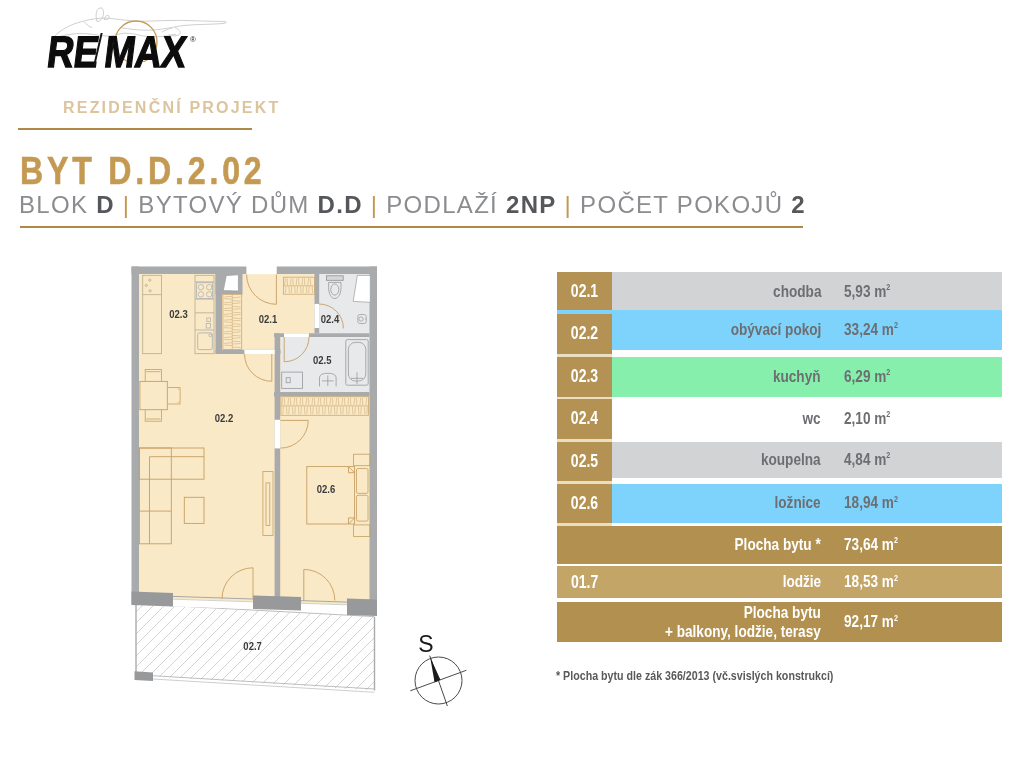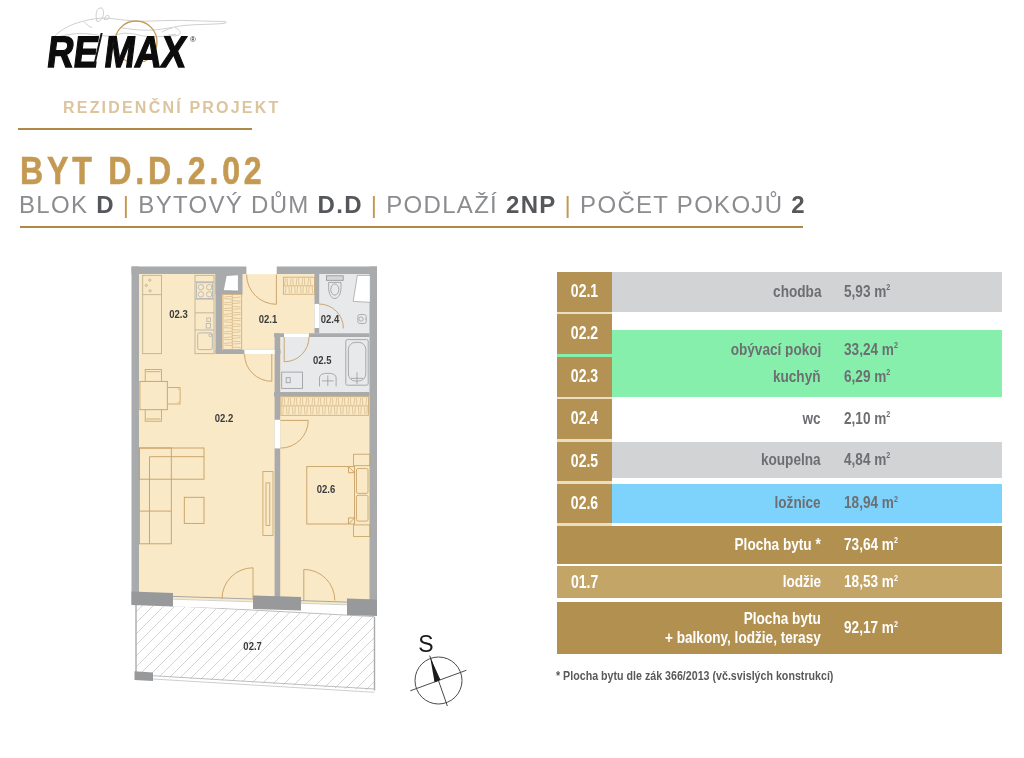--- a/index.html
+++ b/index.html
@@ -320,21 +320,21 @@
 
   <div class="trow" style="top:271.5px;height:40px;background:#d1d3d4;">
     <div class="rowname">chodba</div>
     <div class="rowval">5,93&nbsp;m<sup2>2</sup2></div>
   </div>
 
   <div class="sq" style="top:271.5px;height:40px;">
       <span class="sqt">02.1</span>
     </div>
 
-  <div class="trow" style="top:330px;height:39.5px;background:#86efac;">
+  <div class="trow" style="top:310px;height:39.5px;background:#7dd3fc;">
     <div class="rowname">obývací pokoj</div>
     <div class="rowval">33,24&nbsp;m<sup2>2</sup2></div>
   </div>
 
   <div class="sq" style="top:314px;height:39.5px;">
       <span class="sqt">02.2</span>
     </div>
 
   <div class="trow" style="top:356.5px;height:40px;background:#86efac;">
     <div class="rowname">kuchyň</div>
@@ -376,21 +376,21 @@
     <div class="rowname" style="color:#fff;">Plocha bytu *</div>
     <div class="rowval" style="color:#fff;">73,64&nbsp;m<sup2>2</sup2></div>
   </div>
 
   <div class="trow" style="top:566px;height:32px;background:#c3a568;text-align:center;">
     <div class="abs" style="left:14px;top:0;height:100%;display:flex;align-items:center;font-weight:bold;font-size:18px;color:#fff;transform:scaleX(0.78);transform-origin:left center;">01.7</div>
     <div class="rowname" style="color:#fff;">lodžie</div>
     <div class="rowval" style="color:#fff;">18,53&nbsp;m<sup2>2</sup2></div>
   </div>
 
-  <div class="trow" style="top:602px;height:52px;background:#b29150;">
+  <div class="trow" style="top:602px;height:40px;background:#b29150;">
     <div class="rowname" style="color:#fff;text-align:right;display:flex;align-items:center;">
         <span style="line-height:19px;">Plocha bytu<br>+ balkony, lodžie, terasy</span>
       </div>
     <div class="rowval" style="color:#fff;">92,17&nbsp;m<sup2>2</sup2></div>
   </div>
 
   <div class="abs" style="left:556px;top:668px;font-size:13.5px;font-weight:bold;color:#58595b;transform:scaleX(0.79);transform-origin:left center;white-space:nowrap;">* Plocha bytu dle zák 366/2013 (vč.svislých konstrukcí)</div>
 
 </div>
 

